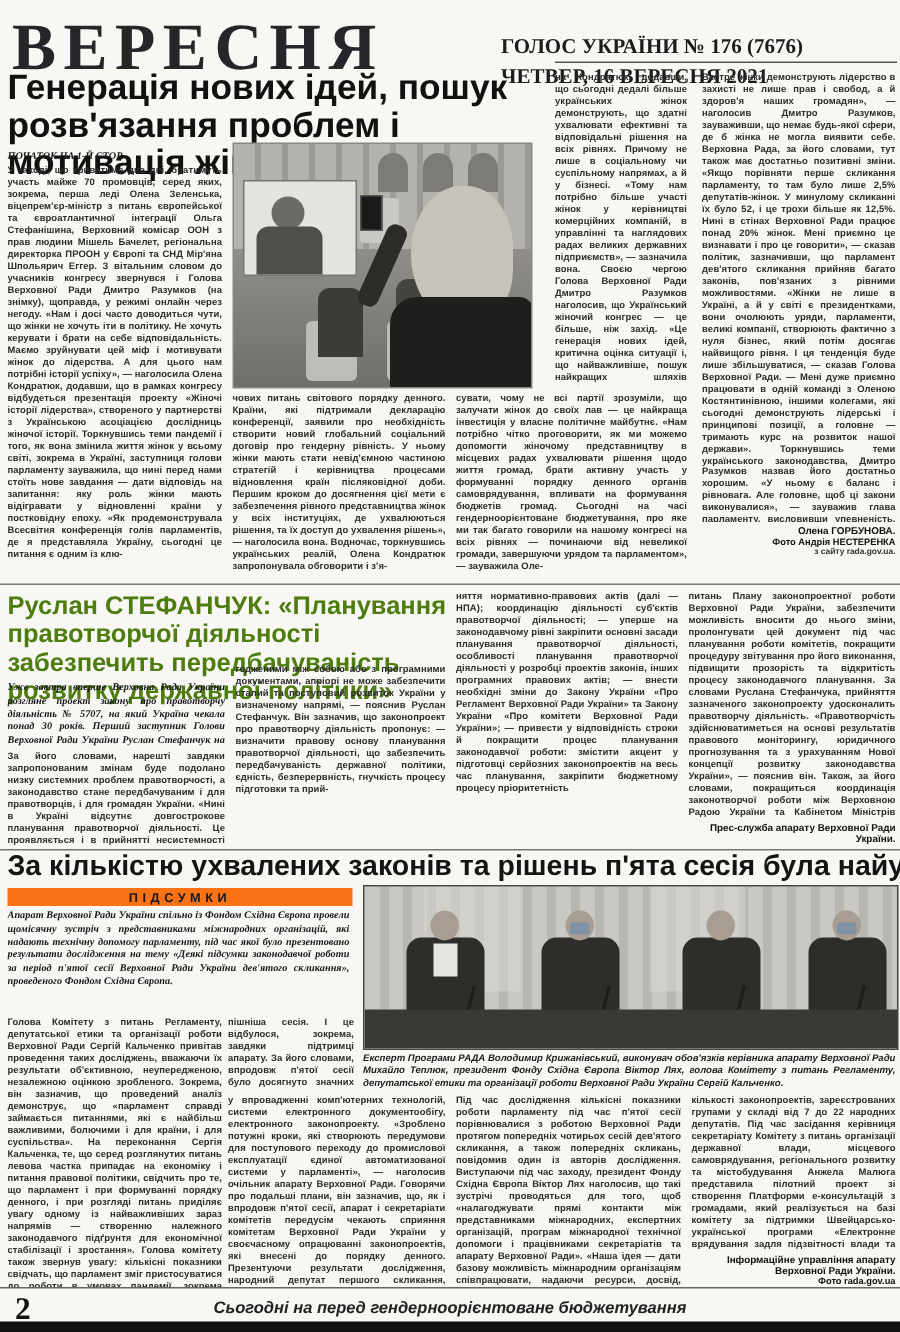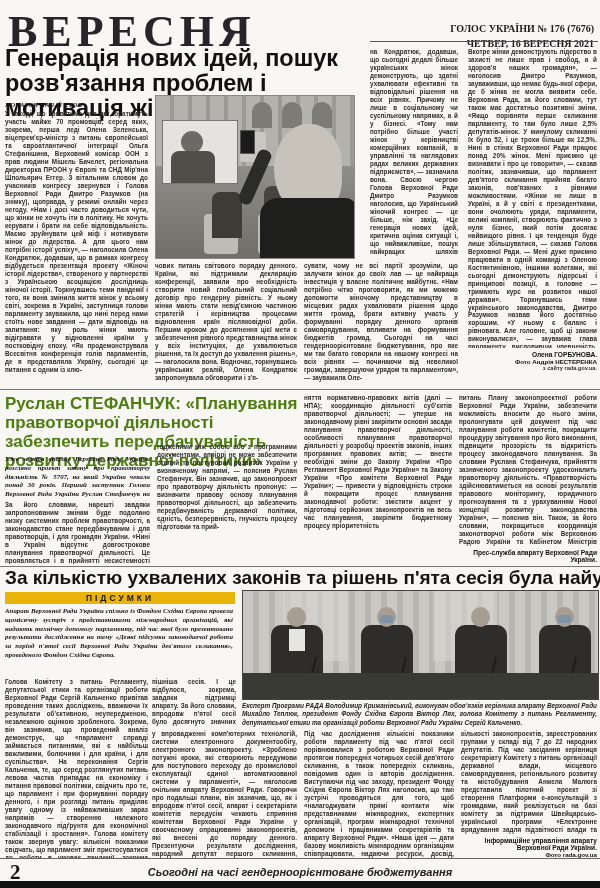--- a/index.html
+++ b/index.html
@@ -2,40 +2,40 @@
 <html><head>
 <meta charset="utf-8">
 <style>
   html,body{margin:0;padding:0;background:#dddcd8;}
   #page{position:relative;width:600px;height:888px;background:#f8f7f3;overflow:hidden;
         font-family:"Liberation Sans",sans-serif;color:#222;}
   
   .masthead{position:absolute;left:8px;top:6px;width:300px;
             font-family:"Liberation Serif",serif;font-weight:700;font-size:44px;
             letter-spacing:5px;color:#26262a;}
-  .issue{position:absolute;right:6px;top:22px;width:260px;text-align:right;
-         font-family:"Liberation Serif",serif;font-weight:700;font-size:10px;
+  .issue{position:absolute;right:6px;top:22px;width:260px;
+         font-family:"Liberation Serif",serif;font-weight:700;font-size:14px;
          line-height:1.45;color:#1c1c1e;}
   .rule-top{position:absolute;left:370px;top:41px;width:228px;height:1px;background:#555;}
   .hrule{position:absolute;left:0;height:1px;background:#777;width:600px;}
 
   
   .col{position:absolute;font-size:6.3px;line-height:1.27;font-weight:700;
        text-align:justify;color:#2d2d2d;overflow:hidden;letter-spacing:.05px;}
   .lead{font-family:"Liberation Serif",serif;font-style:italic;font-weight:700;
         font-size:6.8px;line-height:1.3;color:#15151a;}
   .kicker{position:absolute;font-family:"Liberation Serif",serif;font-style:italic;
           font-weight:700;font-size:6.8px;color:#1a1a1a;}
   .headline1{position:absolute;left:5px;top:46px;width:372px;
              font-weight:700;font-size:23.5px;line-height:1.06;color:#111;}
   .headline2{position:absolute;left:5px;top:394px;width:302px;
              font-weight:700;font-size:17px;line-height:1.12;color:#4d7c0f;}
   .headline3{position:absolute;left:5px;top:568px;width:592px;
              font-weight:700;font-size:19px;line-height:1.05;color:#141414;white-space:nowrap;}
-  .label-bar{position:absolute;left:5px;top:592px;width:230px;height:12px;background:#eab308;
+  .label-bar{position:absolute;left:5px;top:592px;width:230px;height:12px;background:#f97316;
              text-align:center;font-weight:700;font-size:8.5px;line-height:12px;
              letter-spacing:3px;color:#18181c;}
   .byline{font-weight:700;text-align:right;font-size:6.6px;color:#111;margin-top:3px;}
   .credit{font-weight:700;text-align:right;font-size:6.2px;color:#111;}
   .credit-small{font-weight:700;text-align:right;font-size:5.6px;color:#333;}
 
   
   .photo1{position:absolute;left:155px;top:95px;width:198px;height:162px;overflow:hidden;
           background:linear-gradient(180deg,#a3a29c 0%,#8e8d87 45%,#6f6e68 100%);
           border:1px solid #888;}
@@ -181,16 +181,16 @@
   <div class="col" style="left:304px;top:730px;width:150px;height:128px;">Під час дослідження кількісні показники роботи парламенту під час п'ятої сесії порівнювалися з роботою Верховної Ради протягом попередніх чотирьох сесій дев'ятого скликання, а також попередніх скликань, повідомив один із авторів дослідження. Виступаючи під час заходу, президент Фонду Східна Європа Віктор Лях наголосив, що такі зустрічі проводяться для того, щоб «налагоджувати прямі контакти між представниками міжнародних, експертних організацій, програм міжнародної технічної допомоги і працівниками секретаріатів та апарату Верховної Ради». «Наша ідея — дати базову можливість міжнародним організаціям співпрацювати, надаючи ресурси, досвід, експертизу», — сказав він. Моніторинг роботи п'ятої сесії Верховної Ради дев'ятого скликання, проведений Лабораторією законодавчих ініціатив, представив директор аналітичного відділу Олександр Заславський. Він, зокрема, звернув увагу на зменшення «законодавчого спаму» порівняно з восьмим скликанням і збільшення</div>
 
   <div style="position:absolute;left:461px;top:730px;width:136px;height:128px;">
     <div class="col" style="position:static;width:136px;height:104px;">кількості законопроектів, зареєстрованих групами у складі від 7 до 22 народних депутатів. Під час засідання керівниця секретаріату Комітету з питань організації державної влади, місцевого самоврядування, регіонального розвитку та містобудування Анжела Малюга представила пілотний проект зі створення Платформи е-консультацій з громадами, який реалізується на базі комітету за підтримки Швейцарсько-української програми «Електронне врядування задля підзвітності влади та участі громади (EGAP)». У зустрічі взяли участь народні депутати, керівники секретаріатів комітетів, працівники апарату Верховної Ради, представники міжнародних, громадських і благодійних організацій.</div>
     <div class="byline">Інформаційне управління апарату Верховної Ради України.</div>
     <div class="credit">Фото rada.gov.ua</div>
   </div>
 
   <div class="footer-rule"></div>
   <div class="pageno">2</div>
-  <div class="teaser">Сьогодні на часі гендерноорієнтоване бюджетування</div>
+  <div class="teaser">Сьогодні на перед гендерноорієнтоване бюджетування</div>
   <div class="bottom-bar"></div>
 
 </div>
 
 </body></html>

